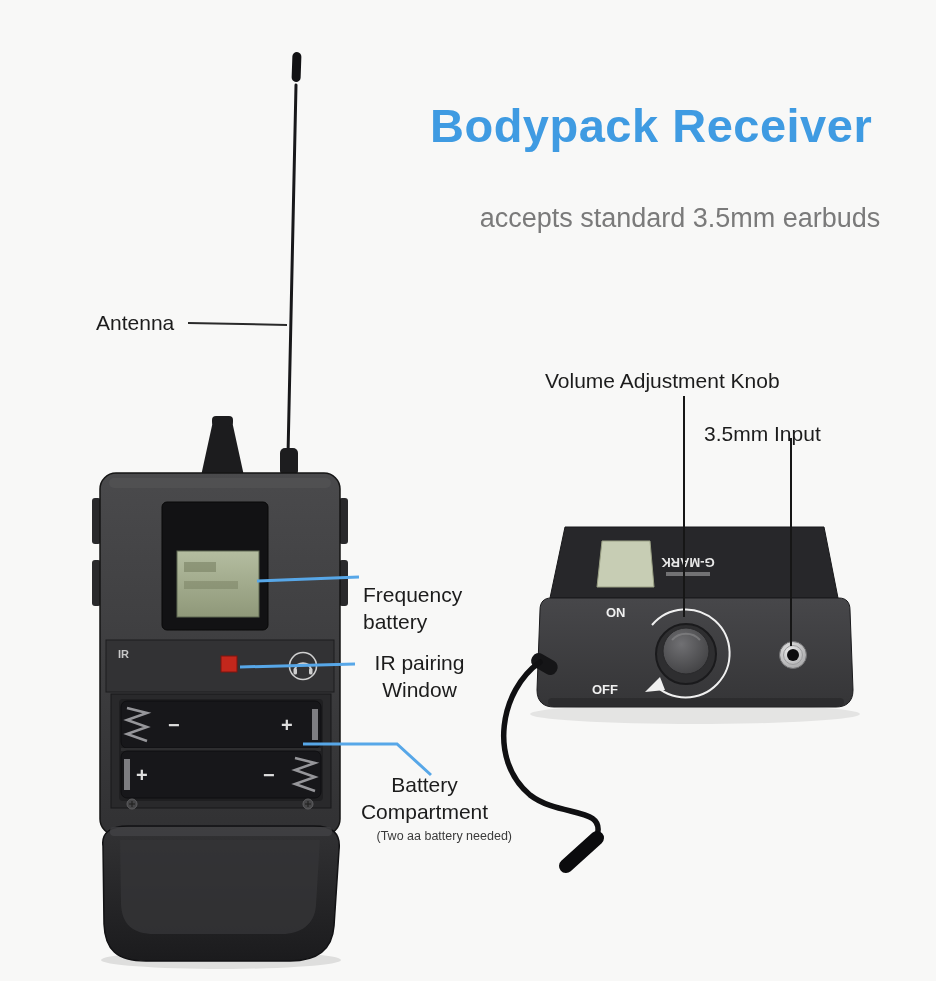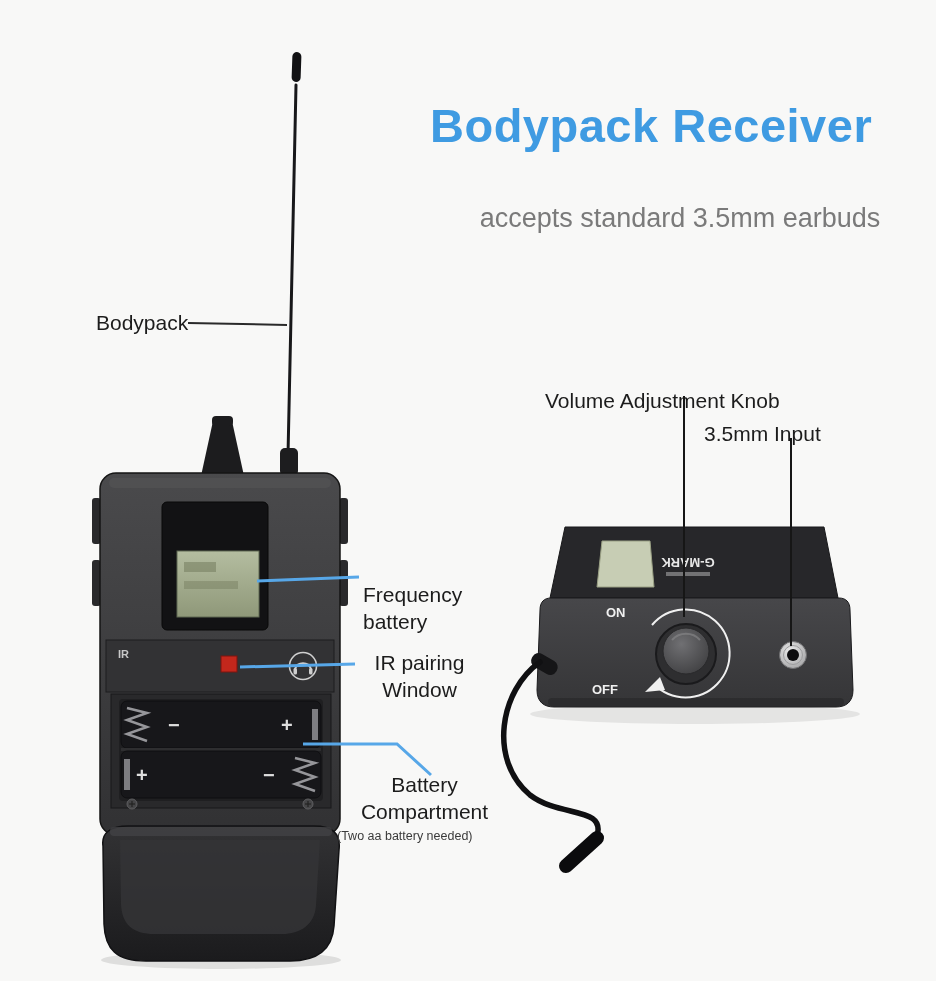--- a/index.html
+++ b/index.html
@@ -10,26 +10,26 @@
   .title {
     position:absolute; left:430px; top:98px; width:500px; text-align:left;
     font-size:47px; font-weight:bold; color:var(--title-blue,#3f9be2); letter-spacing:.5px;
   }
   .subtitle {
     position:absolute; left:430px; top:167px; width:500px; text-align:center;
     font-size:27px; font-weight:normal; color:var(--subtitle-gray,#7a7a7a);margin-top:36px;
   }
   .label { position:absolute; color:#1c1c1c; font-size:21px; line-height:27px; }
   .lbl-antenna   { left:96px;  top:309px; }
-  .lbl-volume    { left:545px; top:367px;margin-top:20px; }
+  .lbl-volume    { left:545px; top:367px; }
   .lbl-jack      { left:704px; top:411px;margin-top:9px; }
   .lbl-frequency { left:363px; top:561px;margin-top:20px; }
   .lbl-ir        { left:352px; top:649px; width:135px; text-align:center; }
   .lbl-battery   { left:352px; top:771px; width:145px; text-align:center; }
-  .lbl-note      { left:337px; top:829px; width:175px; text-align:left;
+  .lbl-note      { left:337px; top:829px; width:175px; text-align:right;
                    font-size:12.5px; line-height:15px; color:#3a3a3a; }
 </style>
 </head>
 <body>
 
 <div class="stage">
 
   <svg class="art" width="936" height="981" viewBox="0 0 936 981">
     <defs>
       <linearGradient id="bodyGrad" x1="0" y1="0" x2="0" y2="1">
@@ -166,21 +166,21 @@
     <line x1="684" y1="396" x2="684" y2="617" stroke="#161616" stroke-width="2"></line>
     <line x1="791" y1="438" x2="791" y2="646" stroke="#161616" stroke-width="2"></line>
     <line x1="257" y1="581" x2="359" y2="577" stroke="var(--leader-blue,#57a7e8)" stroke-width="3"></line>
     <line x1="240" y1="667" x2="355" y2="664" stroke="var(--leader-blue,#57a7e8)" stroke-width="3"></line>
     <polyline points="303,744 397,744 431,775" stroke="var(--leader-blue,#57a7e8)" stroke-width="3" fill="none"></polyline>
   </svg>
 
   <div class="title">Bodypack Receiver</div>
   <div class="subtitle">accepts standard 3.5mm earbuds</div>
 
-  <div class="label lbl-antenna">Bodypack</div>
+  <div class="label lbl-antenna">Antenna</div>
   <div class="label lbl-volume">Volume Adjustment Knob</div>
   <div class="label lbl-jack">3.5mm Input</div>
 
   <div class="label lbl-frequency">
     <div>Frequency</div>
     <div>battery</div>
   </div>
 
   <div class="label lbl-battery">
     <div>Battery</div>

